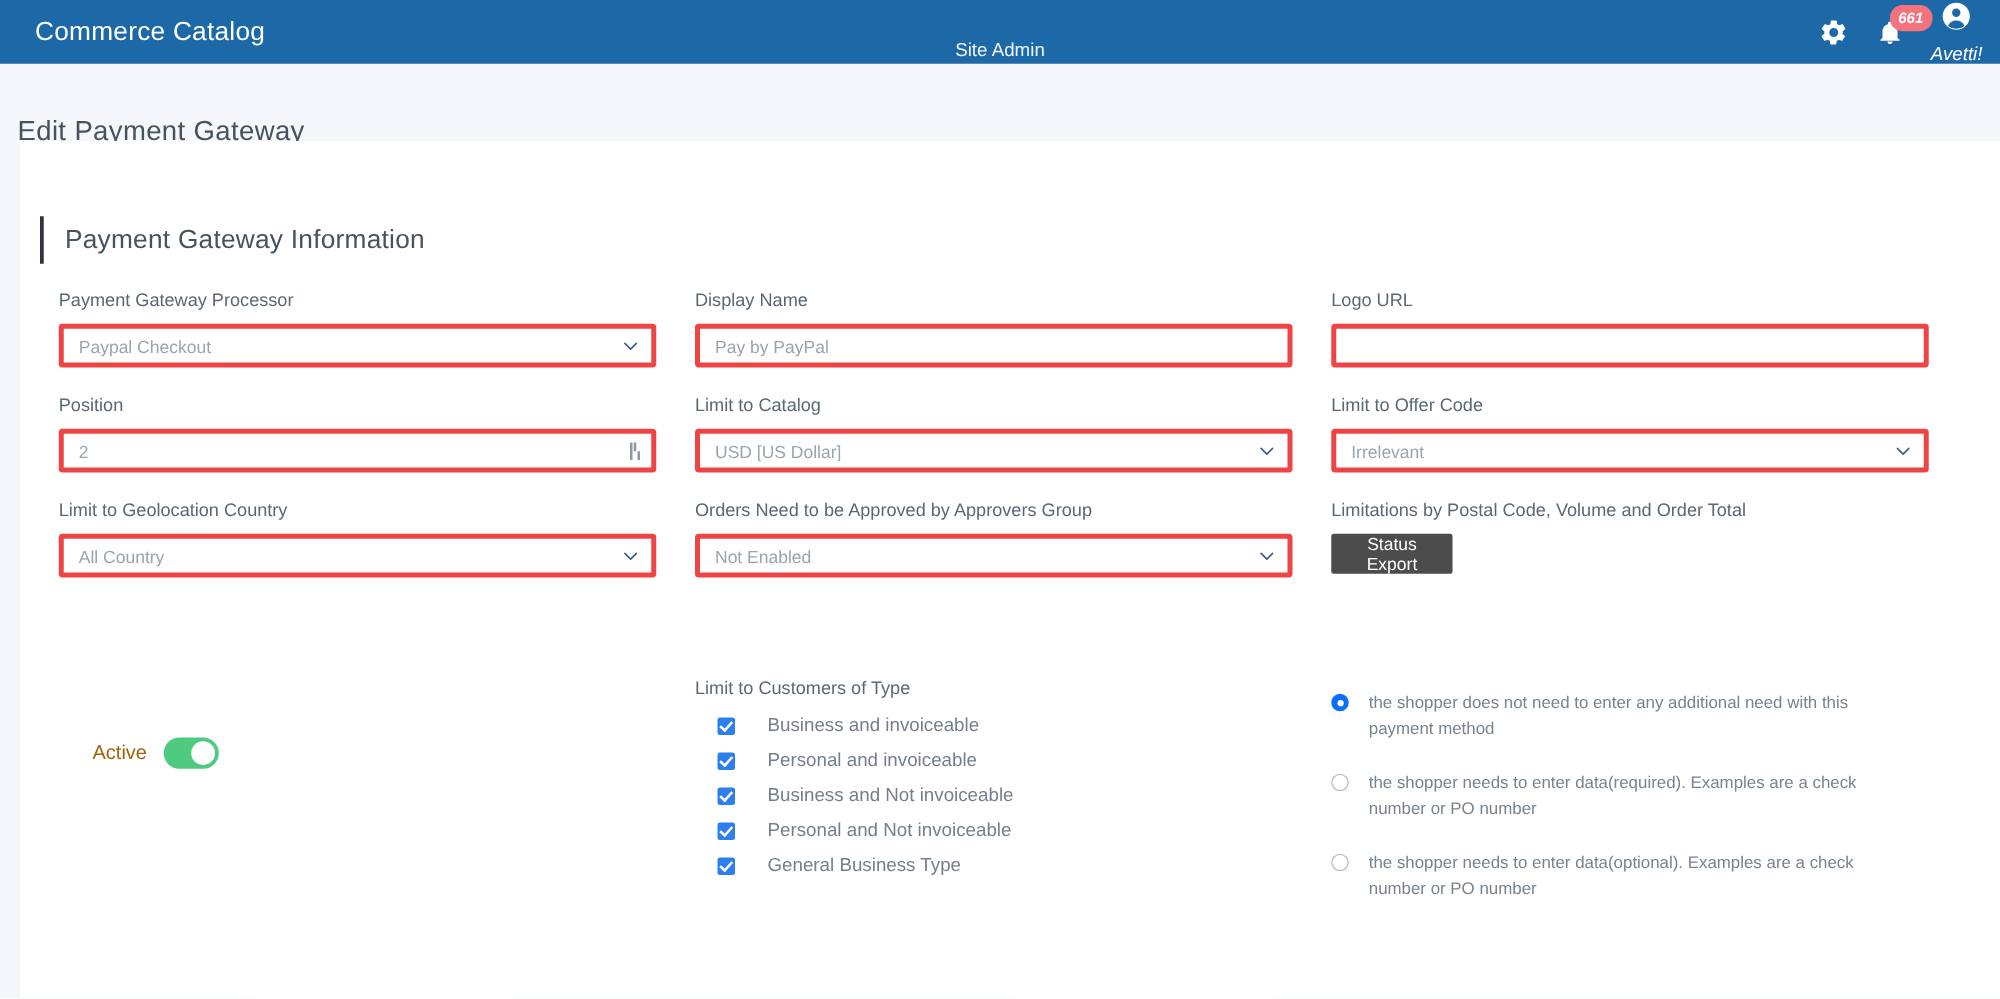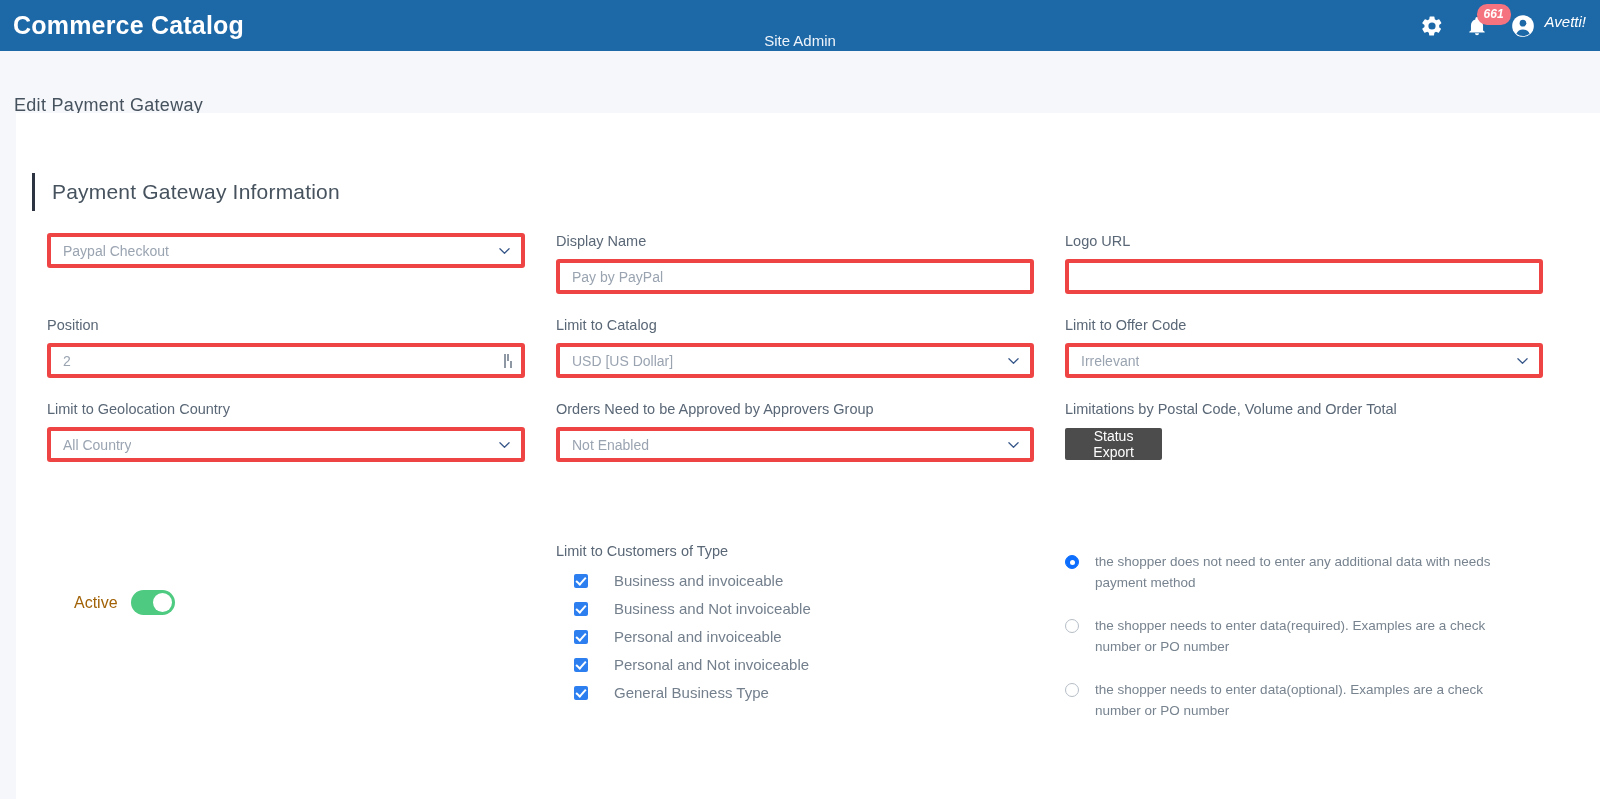--- a/index.html
+++ b/index.html
@@ -14,24 +14,24 @@
   
   .topbar {
     position: relative;
     height: 51px;
     background: #1d68a7;
     display: flex;
     align-items: center;
     color: #ffffff;
   }
   .brand {
-    font-size: 25px;
-    font-weight: 700;
+    font-size: 21px;
+    font-weight: 400;
     letter-spacing: 0.2px;
-    margin-left: 13px;
+    margin-left: 28px;
     color: #ffffff;
     white-space: nowrap;
   }
   .topbar-center {
     position: absolute;
     left: 0; right: 0;
     text-align: center;
     font-size: 15px;
     font-weight: 400;
     color: #eef4fa;
@@ -56,33 +56,33 @@
     background: #f5737f;
     color: #ffffff;
     font-size: 12px;
     font-weight: 700;
     line-height: 1;
     padding: 4px 7px 5px 7px;
     border-radius: 10px;
     min-width: 30px;
     text-align: center;
   }
-  .user-wrap { display: flex; align-items: flex-start; gap: 9px; }
+  .user-wrap { display: flex; align-items: center; gap: 9px; flex-direction: column; }
   .user-name { font-size: 15px; color: #ffffff; }
 
   
   .titleband {
     height: 62px;
     background: #f5f7fa;
     display: flex;
     align-items: center;
     padding-left: 14px;
   }
   .page-title {
-    font-size: 18px;
+    font-size: 22px;
     font-weight: 400;
     color: #46525e;
     letter-spacing: 0.3px;
     margin-top: 46px;
   }
 
   
   .stage { background: #f5f7fa; height: 686px; position: relative; }
   .card {
     position: absolute;
@@ -341,20 +341,21 @@
 <div class="card">
 
   <div class="section-head">
     <div class="section-rule"></div>
     <div class="section-title">Payment Gateway Information</div>
   </div>
 
   <div class="grid">
 
     <div class="field">
+      <span class="flabel">Payment Gateway Processor</span>
       <div class="control">
         <span class="val">Paypal Checkout</span>
         <span class="chev">
           <svg viewBox="0 0 12 12">
                 <path d="M1 3.5 6 8.5 11 3.5" stroke="#3b5a8c" stroke-width="1.4" fill="none" stroke-linecap="round" stroke-linejoin="round"></path>
               </svg>
         </span>
       </div>
     </div>
 
@@ -457,40 +458,40 @@
 
     <div>
       <div class="cblist-title">Limit to Customers of Type</div>
 
       <div class="cbrow">
         <span class="cbox"></span>
         <span class="cblabel">Business and invoiceable</span>
       </div>
       <div class="cbrow">
         <span class="cbox"></span>
-        <span class="cblabel">Business and Not invoiceable</span>
+        <span class="cblabel">Personal and invoiceable</span>
       </div>
       <div class="cbrow">
         <span class="cbox"></span>
-        <span class="cblabel">Personal and invoiceable</span>
+        <span class="cblabel">Business and Not invoiceable</span>
       </div>
       <div class="cbrow">
         <span class="cbox"></span>
         <span class="cblabel">Personal and Not invoiceable</span>
       </div>
       <div class="cbrow">
         <span class="cbox"></span>
         <span class="cblabel">General Business Type</span>
       </div>
     </div>
 
     <div class="radios">
       <div class="rrow">
         <span class="radio on"></span>
-        <span class="rlabel">the shopper does not need to enter any additional data with needs payment method</span>
+        <span class="rlabel">the shopper does not need to enter any additional need with this payment method</span>
       </div>
       <div class="rrow">
         <span class="radio"></span>
         <span class="rlabel">the shopper needs to enter data(required). Examples are a check number or PO number</span>
       </div>
       <div class="rrow">
         <span class="radio"></span>
         <span class="rlabel">the shopper needs to enter data(optional). Examples are a check number or PO number</span>
       </div>
     </div>

